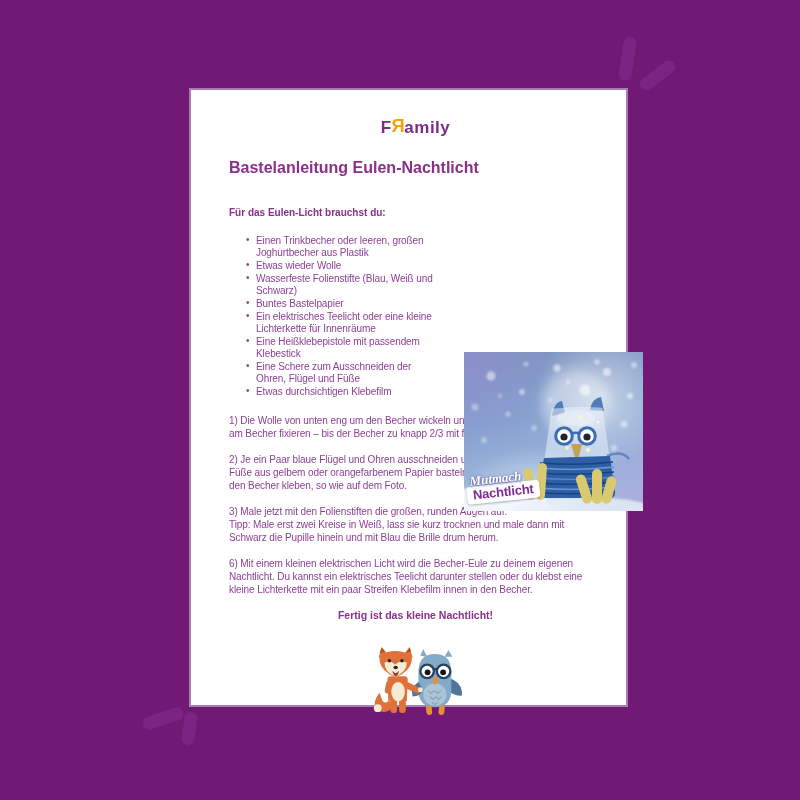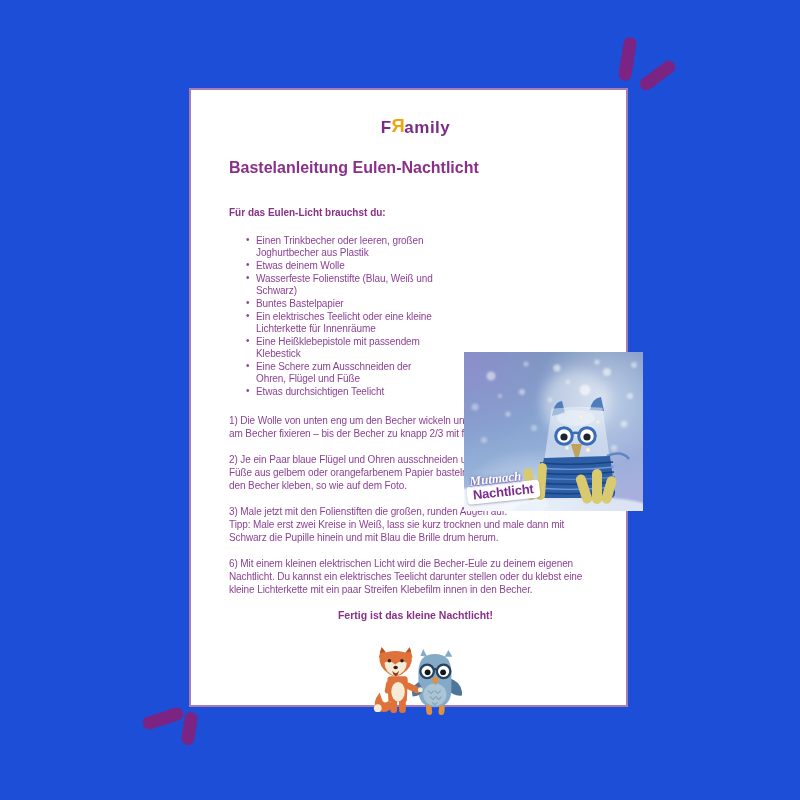--- a/index.html
+++ b/index.html
@@ -1,20 +1,20 @@
 <!DOCTYPE html>
 <html><head>
 <meta charset="utf-8">
 <style>
   * { box-sizing: border-box; }
   html,body { margin:0; padding:0; }
   .canvas {
     position: relative;
     width: 800px; height: 800px;
-    background: #1d4ed8;
+    background: #701a75;
     font-family: "Liberation Sans", sans-serif;
     overflow: hidden;
   }
   
   .deco { position: absolute; background:#7b2483; border-radius: 999px; }
   .deco-tr-1 { left:621px; top:37px;  width:13px; height:44px; transform: rotate(9deg); }
   .deco-tr-2 { left:637px; top:69px;  width:41px; height:13px; transform: rotate(-37deg); }
   .deco-bl-1 { left:142px; top:712px; width:42px; height:13px; transform: rotate(-18deg); }
   .deco-bl-2 { left:183px; top:712px; width:13px; height:33px; transform: rotate(9deg); }
 
@@ -97,27 +97,27 @@
 
     <div class="logo"><span>F</span><span class="logo-accent">Я</span><span>amily</span></div>
 
     <h1 class="title">Bastelanleitung Eulen-Nachtlicht</h1>
 
     <p class="lead">Für das Eulen-Licht brauchst du:</p>
 
     <div class="cols">
       <ul class="materials">
         <li>Einen Trinkbecher oder leeren, großen Joghurtbecher aus Plastik</li>
-        <li>Etwas deinem Wolle</li>
+        <li>Etwas wieder Wolle</li>
         <li>Wasserfeste Folienstifte (Blau, Weiß und Schwarz)</li>
         <li>Buntes Bastelpapier</li>
         <li>Ein elektrisches Teelicht oder eine kleine Lichterkette für Innenräume</li>
         <li>Eine Heißklebepistole mit passendem Klebestick</li>
         <li>Eine Schere zum Ausschneiden der Ohren, Flügel und Füße</li>
-        <li>Etwas durchsichtigen Teelicht</li>
+        <li>Etwas durchsichtigen Klebefilm</li>
       </ul>
 
       <div class="photo">
         <svg width="179" height="159" viewBox="0 0 179 159">
           <defs>
             <filter id="bk" x="-80%" y="-80%" width="260%" height="260%">
                 <feGaussianBlur stdDeviation="1.1"></feGaussianBlur>
               </filter>
             <filter id="bg" x="-80%" y="-80%" width="260%" height="260%">
                 <feGaussianBlur stdDeviation="6"></feGaussianBlur>

